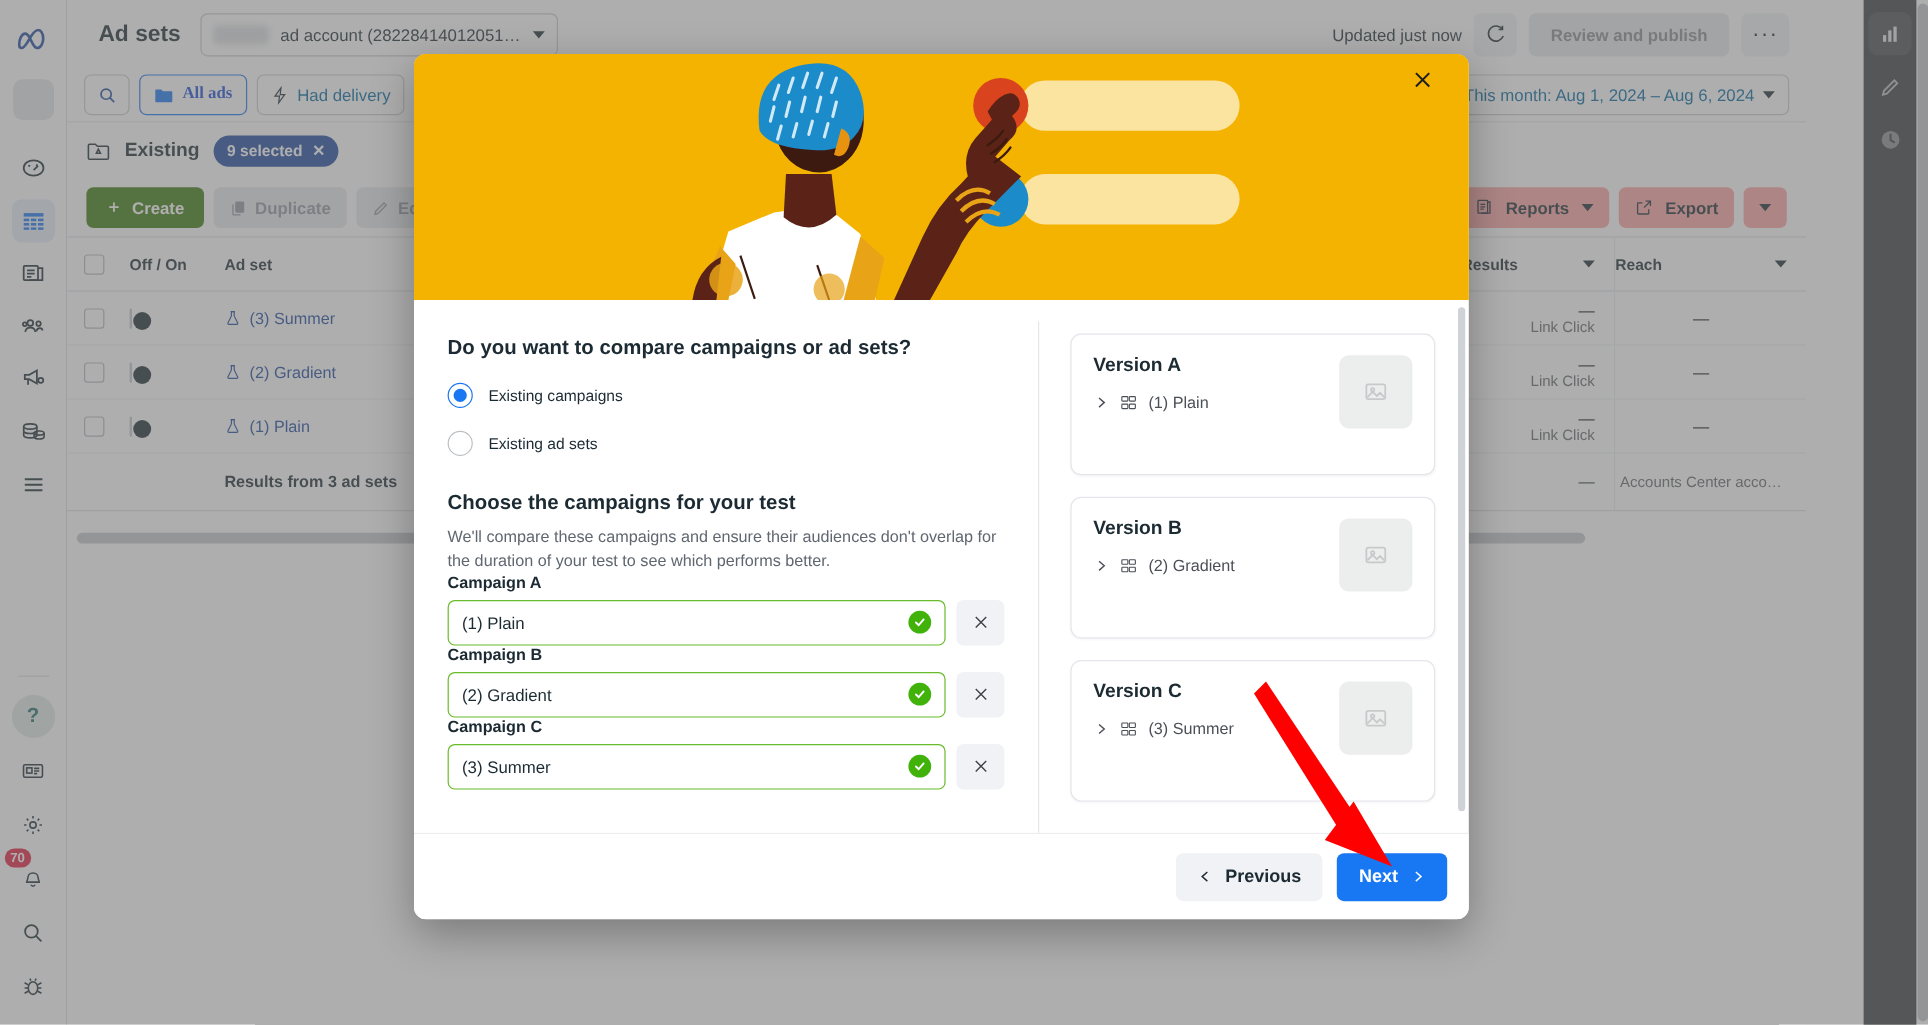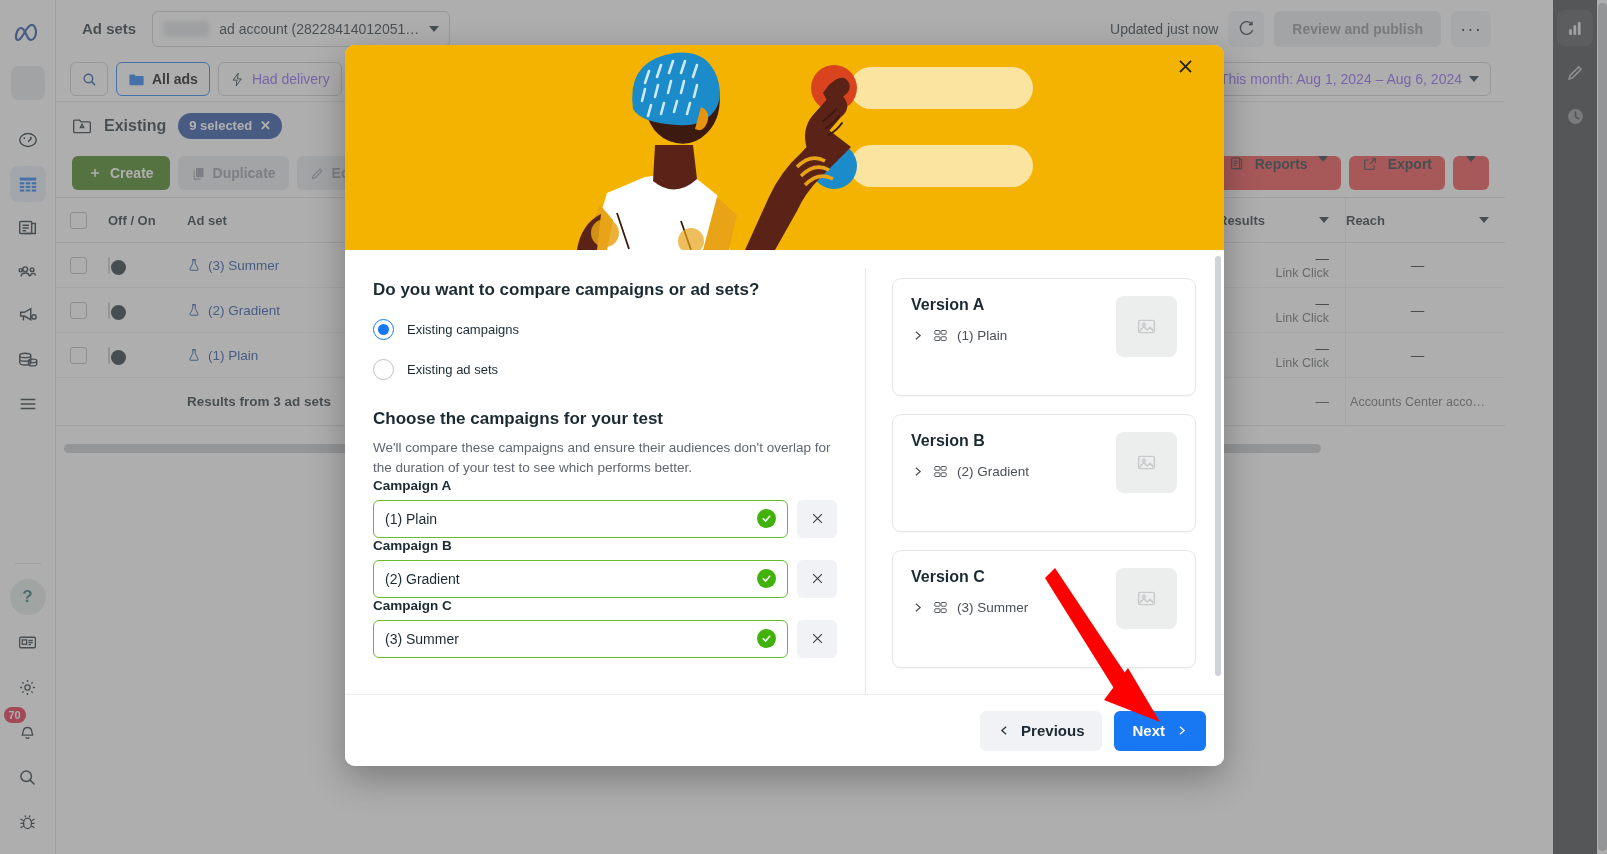--- a/index.html
+++ b/index.html
@@ -39,21 +39,21 @@
     position: absolute; left: -6px; top: -7px;
     background: #e41e3f; color: #fff; border-radius: 9px;
     font-size: 11px; font-weight: bold; padding: 1px 5px; line-height: 14px;
   }
 
   
   .topbar {
     position: absolute; left: 56px; top: 0; right: 102px; height: 57px;
     background: #fff; display: flex; align-items: center; padding: 0 14px;
   }
-  .page-title { font-size: 15px; font-weight: bold; color: #1c2b33; margin-left: 12px; }
+  .page-title { font-size: 19px; font-weight: bold; color: #1c2b33; margin-left: 12px; }
   .acct-select {
     margin-left: 16px; height: 36px; min-width: 290px; border: 1px solid #c9ccd1;
     border-radius: 6px; display: flex; align-items: center; padding: 0 10px; gap: 10px;
     font-size: 14px; color: #1c2b33; background: #fff;
   }
   .acct-blur { width: 46px; height: 16px; border-radius: 3px; background: #dcdee1; filter: blur(2.5px); }
   .caret { width: 0; height: 0; border-left: 5px solid transparent; border-right: 5px solid transparent; border-top: 6px solid #1c2b33; }
   .topbar-right { margin-left: auto; display: flex; align-items: center; gap: 10px; }
   .updated { font-size: 14px; color: #1c2b33; }
   .round-btn { width: 36px; height: 36px; border-radius: 6px; background: #f0f2f5; display: flex; align-items: center; justify-content: center; }
@@ -64,23 +64,23 @@
   .dots-btn { width: 40px; height: 36px; border-radius: 6px; background: #f0f2f5; display: flex; align-items: center; justify-content: center; font-size: 19px; color: #1c2b33; letter-spacing: 1px; }
 
   
   .filterbar {
     position: absolute; left: 56px; top: 57px; right: 102px; height: 44px;
     display: flex; align-items: center; padding: 0 14px; gap: 8px; background: #fff;
   }
   .pill {
     height: 34px; border: 1px solid #c9ccd1; border-radius: 6px;
     display: flex; align-items: center; gap: 7px; padding: 0 11px;
-    font-size: 14px; color: #8b5cf6; background: #fff;
-  }
-  .pill.primary { border-color: #1877f2; color: #000000; font-weight: bold; }
+    font-size: 14px; color: #0369a1; background: #fff;
+  }
+  .pill.primary { border-color: #1877f2; color: #1d4ed8; font-weight: bold; font-family: Liberation Serif, serif; }
   .pill.icon-only { width: 38px; justify-content: center; padding: 0; }
   .date-pill { margin-left: auto; }
 
   
   .camp-strip {
     position: absolute; left: 56px; top: 101px; right: 102px; height: 48px;
     display: flex; align-items: center; padding: 0 16px; gap: 12px;
     border-top: 1px solid #e4e6eb; background: #fff;
   }
   .camp-title { font-size: 16px; font-weight: bold; color: #1c2b33; }
@@ -97,22 +97,22 @@
   .btn-create {
     background: #3b7a0f; color: #fff; height: 34px; border-radius: 6px;
     display: flex; align-items: center; gap: 8px; padding: 0 16px; font-size: 14px; font-weight: bold;
   }
   .btn-grey {
     background: #e7e9ec; color: #9197a3; height: 34px; border-radius: 6px;
     display: flex; align-items: center; gap: 7px; padding: 0 13px; font-size: 14px; font-weight: bold;
   }
   .btn-right { margin-left: auto; display: flex; gap: 8px; align-items: center; }
   .btn-plain {
-    background: #ef4444; color: #1c2b33; height: 34px; border-radius: 6px;
-    display: flex; gap: 10px; padding: 0 13px; font-size: 14px; font-weight: bold;
+    background: #fca5a5; color: #1c2b33; height: 34px; border-radius: 6px;
+    display: flex; align-items: center; gap: 10px; padding: 0 13px; font-size: 14px; font-weight: bold;
   }
 
   
   .tbl { position: absolute; left: 56px; top: 197px; right: 102px; bottom: 0; background: #fff; }
   .tbl-head {
     display: flex; height: 46px; border-top: 1px solid #dfe1e5; border-bottom: 1px solid #dfe1e5;
     align-items: center; font-size: 13px; font-weight: bold; color: #1c2b33;
   }
   .tbl-row { display: flex; height: 45px; align-items: center; border-bottom: 1px solid #eceef0; font-size: 13.5px; }
   .c-check { width: 44px; display: flex; justify-content: center; }

